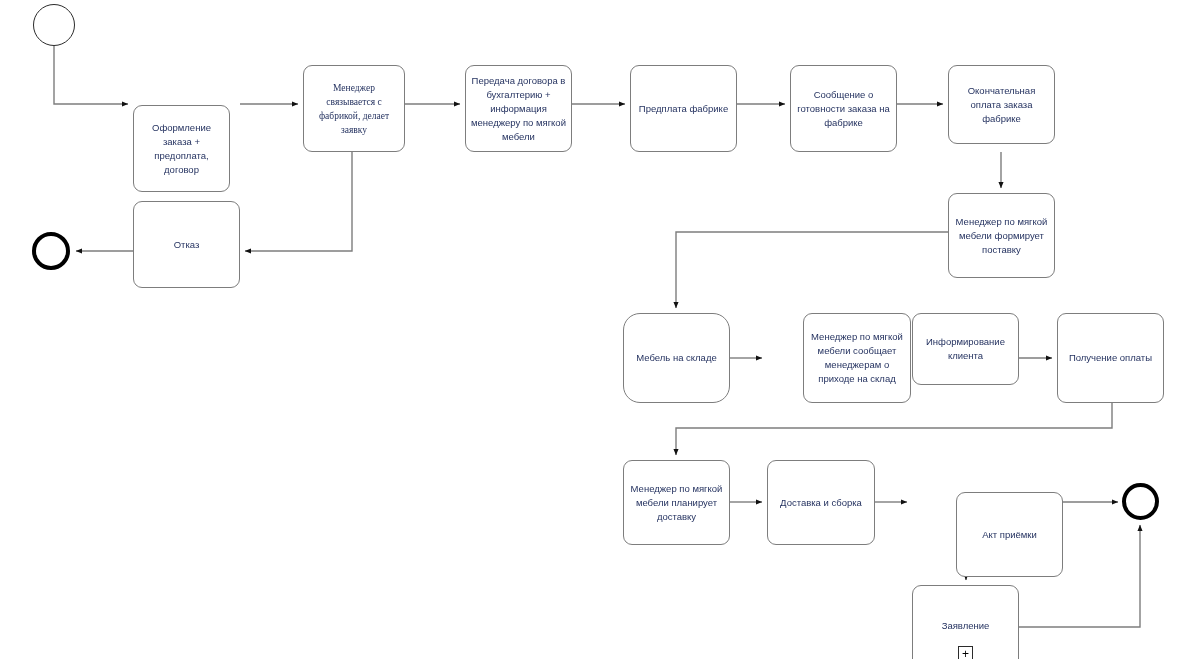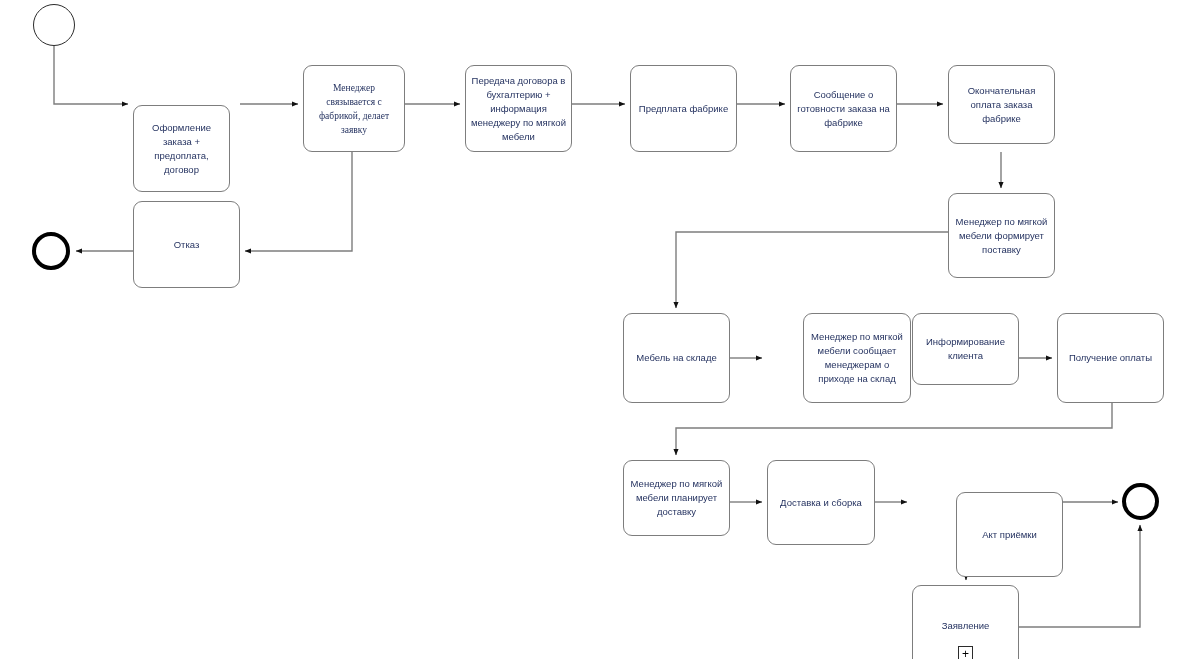--- a/index.html
+++ b/index.html
@@ -163,37 +163,37 @@
   </div>
 
   <div class="task" style="left:948px; top:193px; width:107px; height:85px;">
     <span>Менеджер по мягкой мебели формирует поставку</span>
   </div>
 
   <div class="task" style="left:133px; top:201px; width:107px; height:87px;">
     <span>Отказ</span>
   </div>
 
-  <div class="task" style="left:623px; top:313px; width:107px; height:90px;">
+  <div class="task" style="left:623px; top:313px; width:107px; height:90px;border-radius:17px;">
     <span>Мебель на складе</span>
   </div>
 
   <div class="task" style="left:767px; top:313px; width:108px; height:90px;margin-left:36px;">
     <span>Менеджер по мягкой мебели сообщает менеджерам о приходе на склад</span>
   </div>
 
   <div class="task" style="left:912px; top:313px; width:107px; height:72px;">
     <span>Информирование клиента</span>
   </div>
 
   <div class="task" style="left:1057px; top:313px; width:107px; height:90px;">
     <span>Получение оплаты</span>
   </div>
 
-  <div class="task" style="left:623px; top:460px; width:107px; height:76px;">
+  <div class="task" style="left:623px; top:460px; width:107px; height:85px;">
     <span>Менеджер по мягкой мебели планирует доставку</span>
   </div>
 
   <div class="task" style="left:767px; top:460px; width:108px; height:85px;">
     <span>Доставка и сборка</span>
   </div>
 
   <div class="task" style="left:956px; top:460px; width:107px; height:85px;margin-top:32px;">
     <span>Акт приёмки</span>
   </div>

